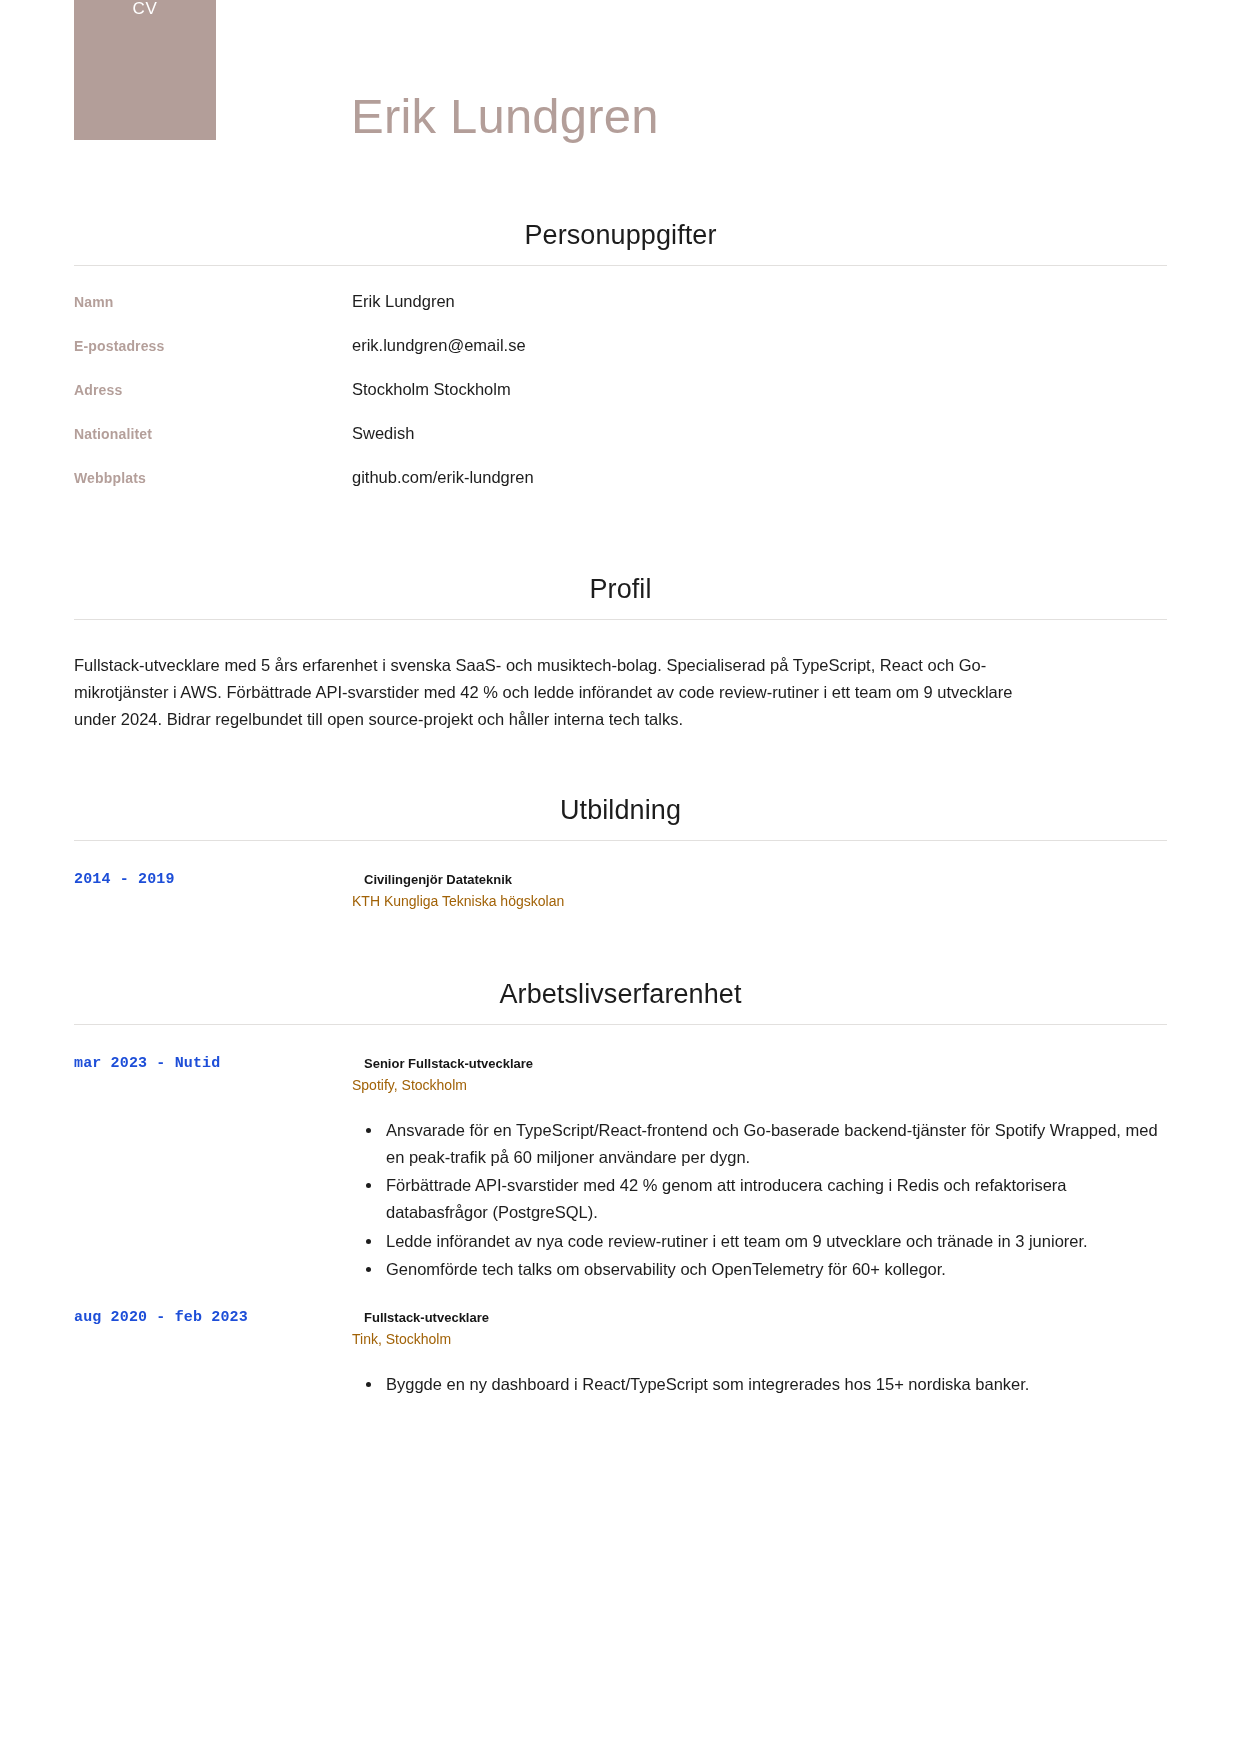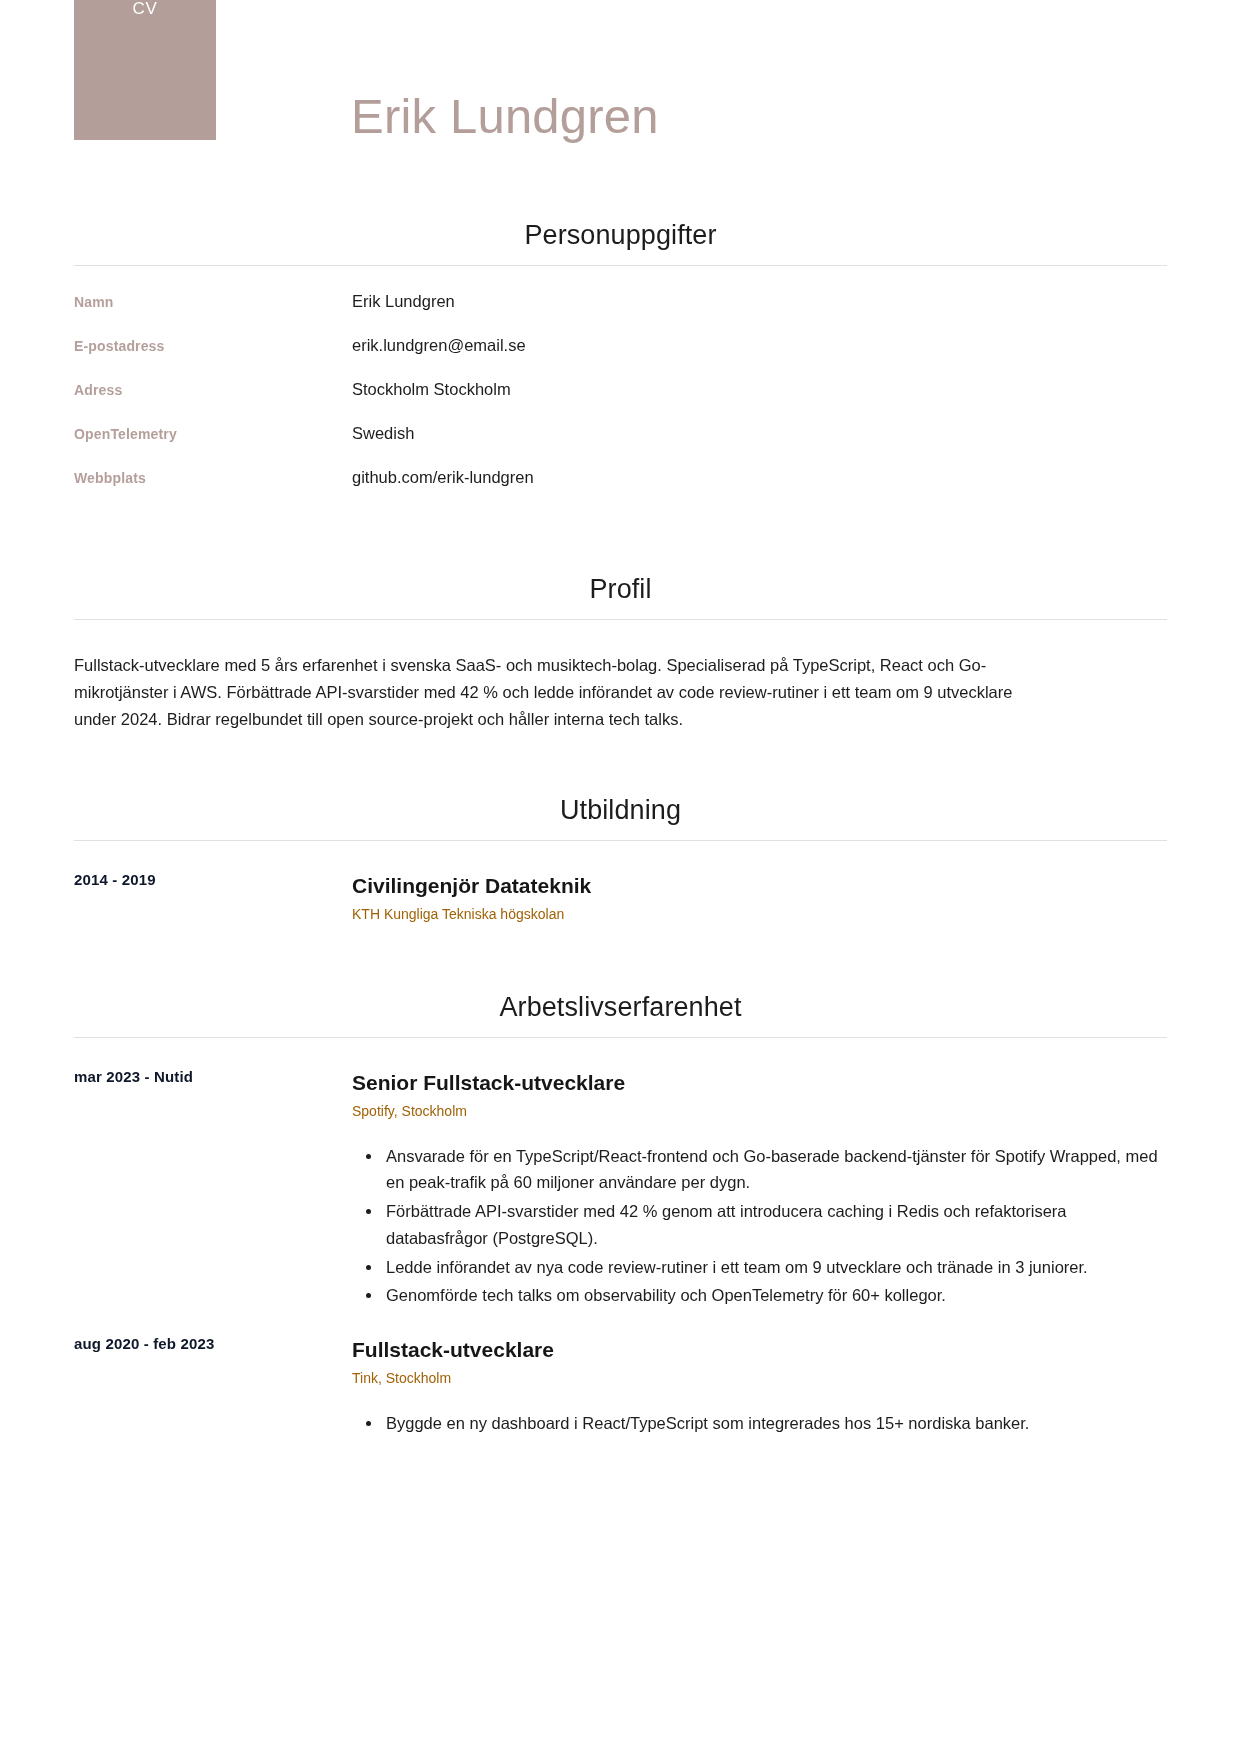--- a/index.html
+++ b/index.html
@@ -124,33 +124,35 @@
     display: flex;
     align-items: flex-start;
     margin-top: 28px;
   }
   .entry + .entry { margin-top: 22px; }
   .entry-date {
     width: 278px;
     flex: 0 0 278px;
     font-size: 15px;
     font-weight: bold;
-    color: #0f172a;
+    color: #1d4ed8;
     letter-spacing: 0.15px;
     padding-top: 2px;
+    font-family: Liberation Mono, monospace;
   }
   .entry-body {
     flex: 1 1 auto;
     min-width: 0;
   }
   .entry-title {
-    font-size: 21px;
+    font-size: 13px;
     font-weight: bold;
     color: #161616;
     line-height: 1.62;
+    margin-left: 12px;
   }
   .entry-org {
     font-size: 14px;
     font-weight: normal;
     color: #a16207;
     line-height: 1.62;
   }
   .entry-bullets {
     margin: 20px 0 0 0;
     padding-left: 34px;
@@ -204,21 +206,21 @@
           <div class="detail-value">erik.lundgren@email.se</div>
         </div>
 
 
         <div class="detail-row">
           <div class="detail-label">Adress</div>
           <div class="detail-value">Stockholm Stockholm</div>
         </div>
 
         <div class="detail-row">
-          <div class="detail-label">OpenTelemetry</div>
+          <div class="detail-label">Nationalitet</div>
           <div class="detail-value">Swedish</div>
         </div>
 
         <div class="detail-row">
           <div class="detail-label">Webbplats</div>
           <div class="detail-value">github.com/erik-lundgren</div>
         </div>
 
       </div>
     </section>

